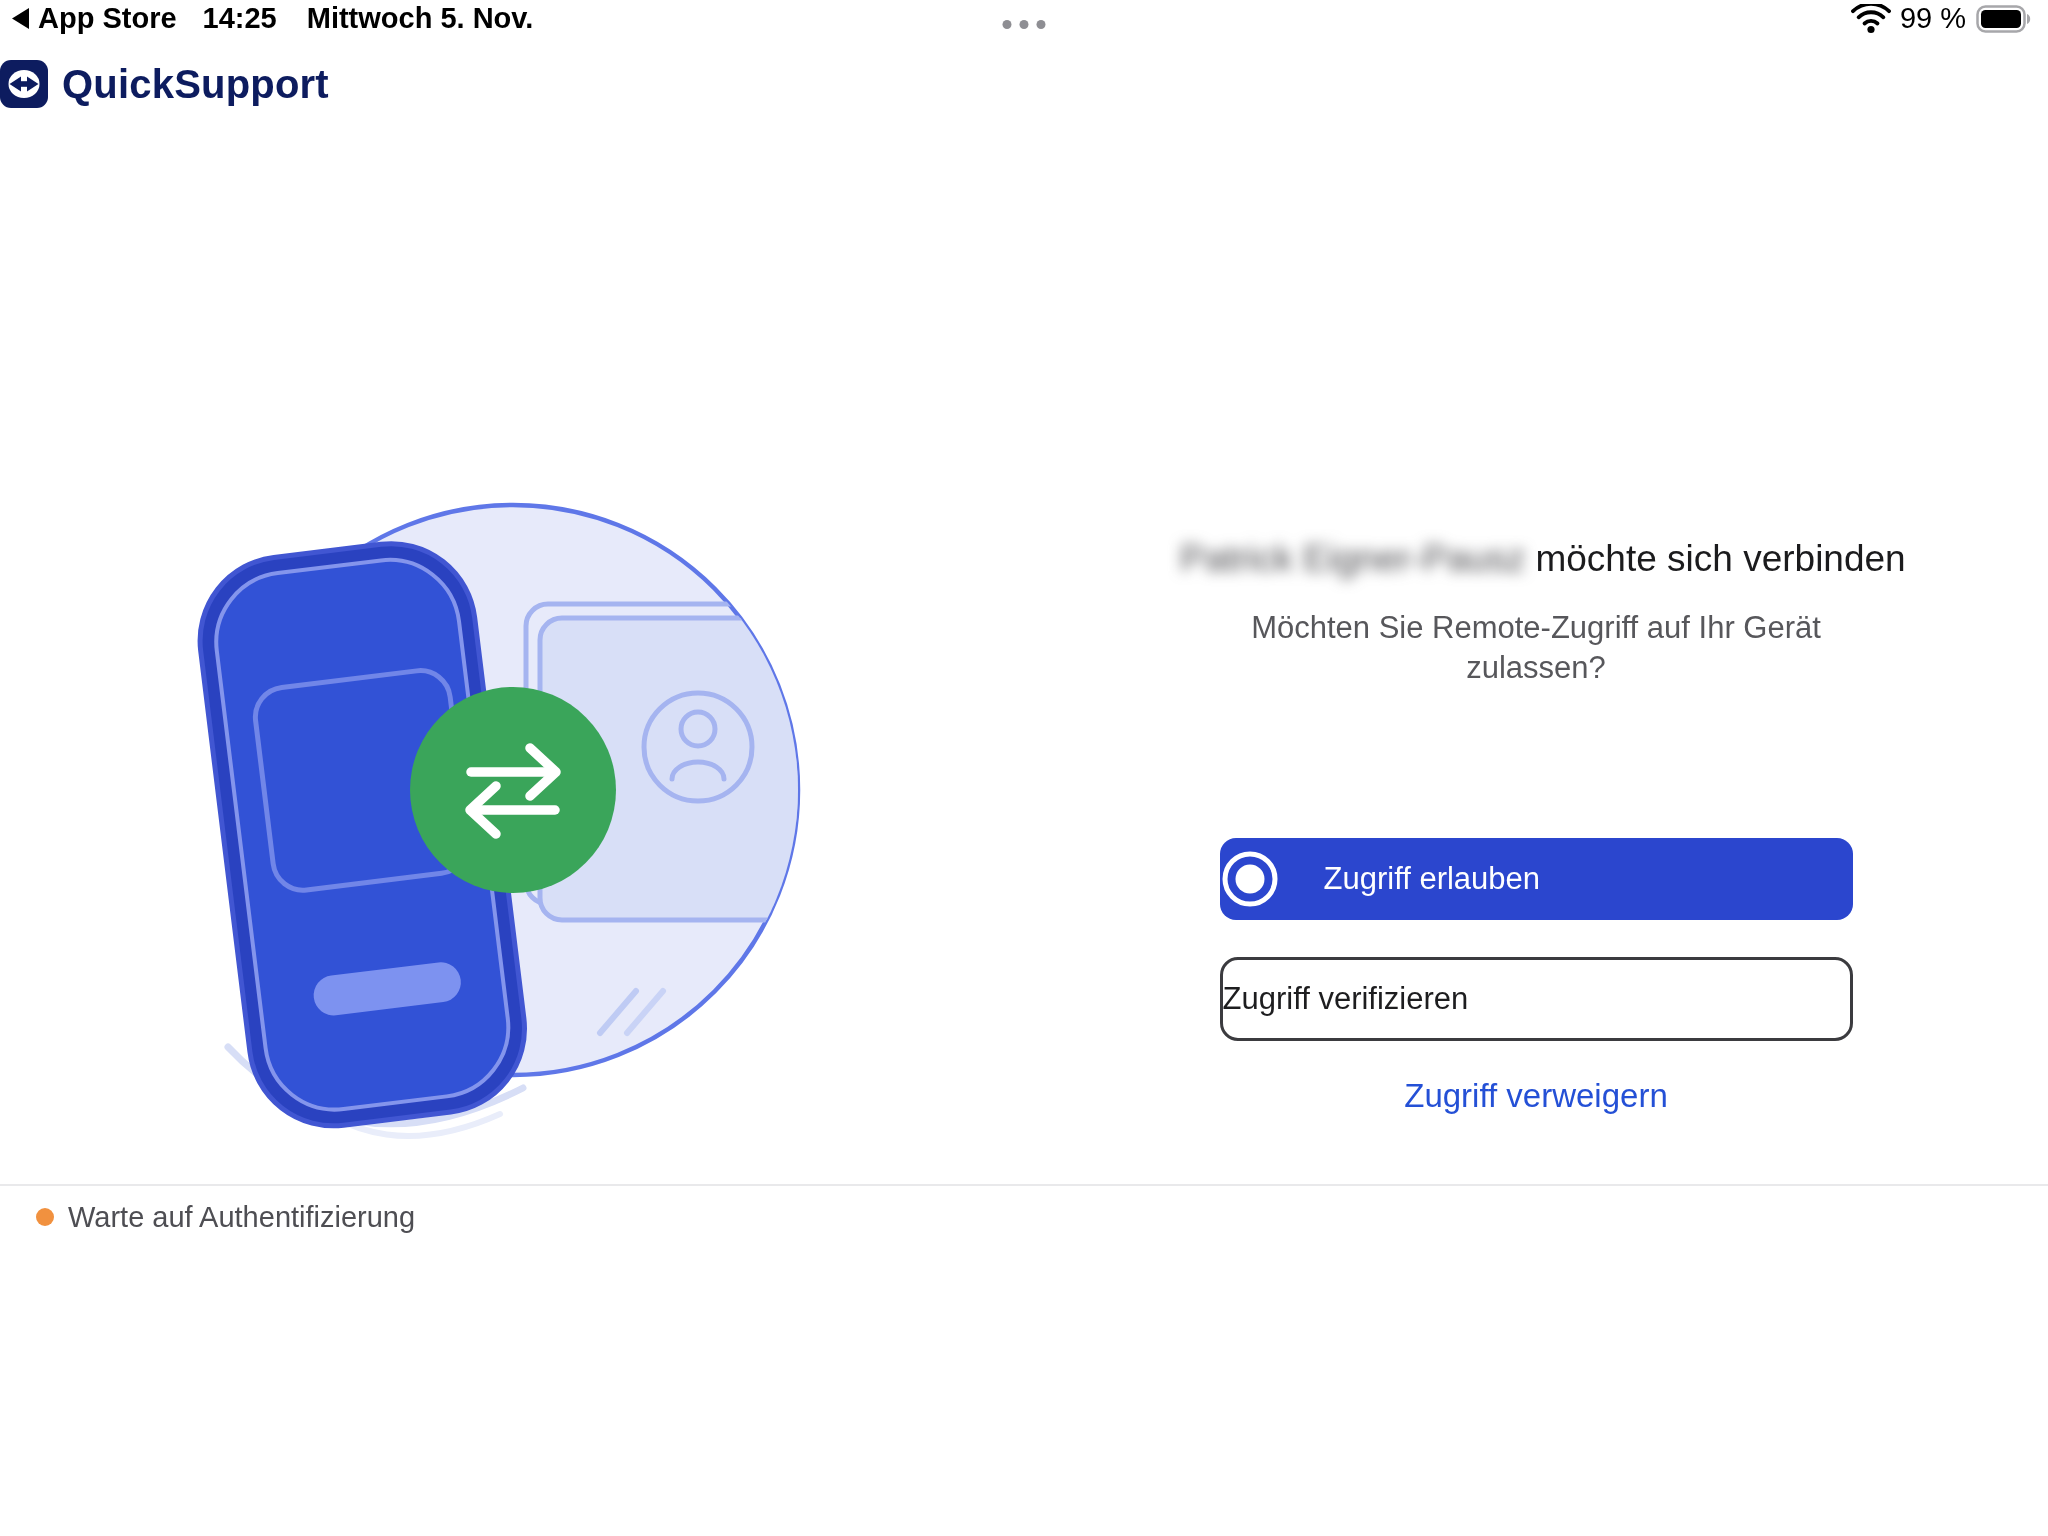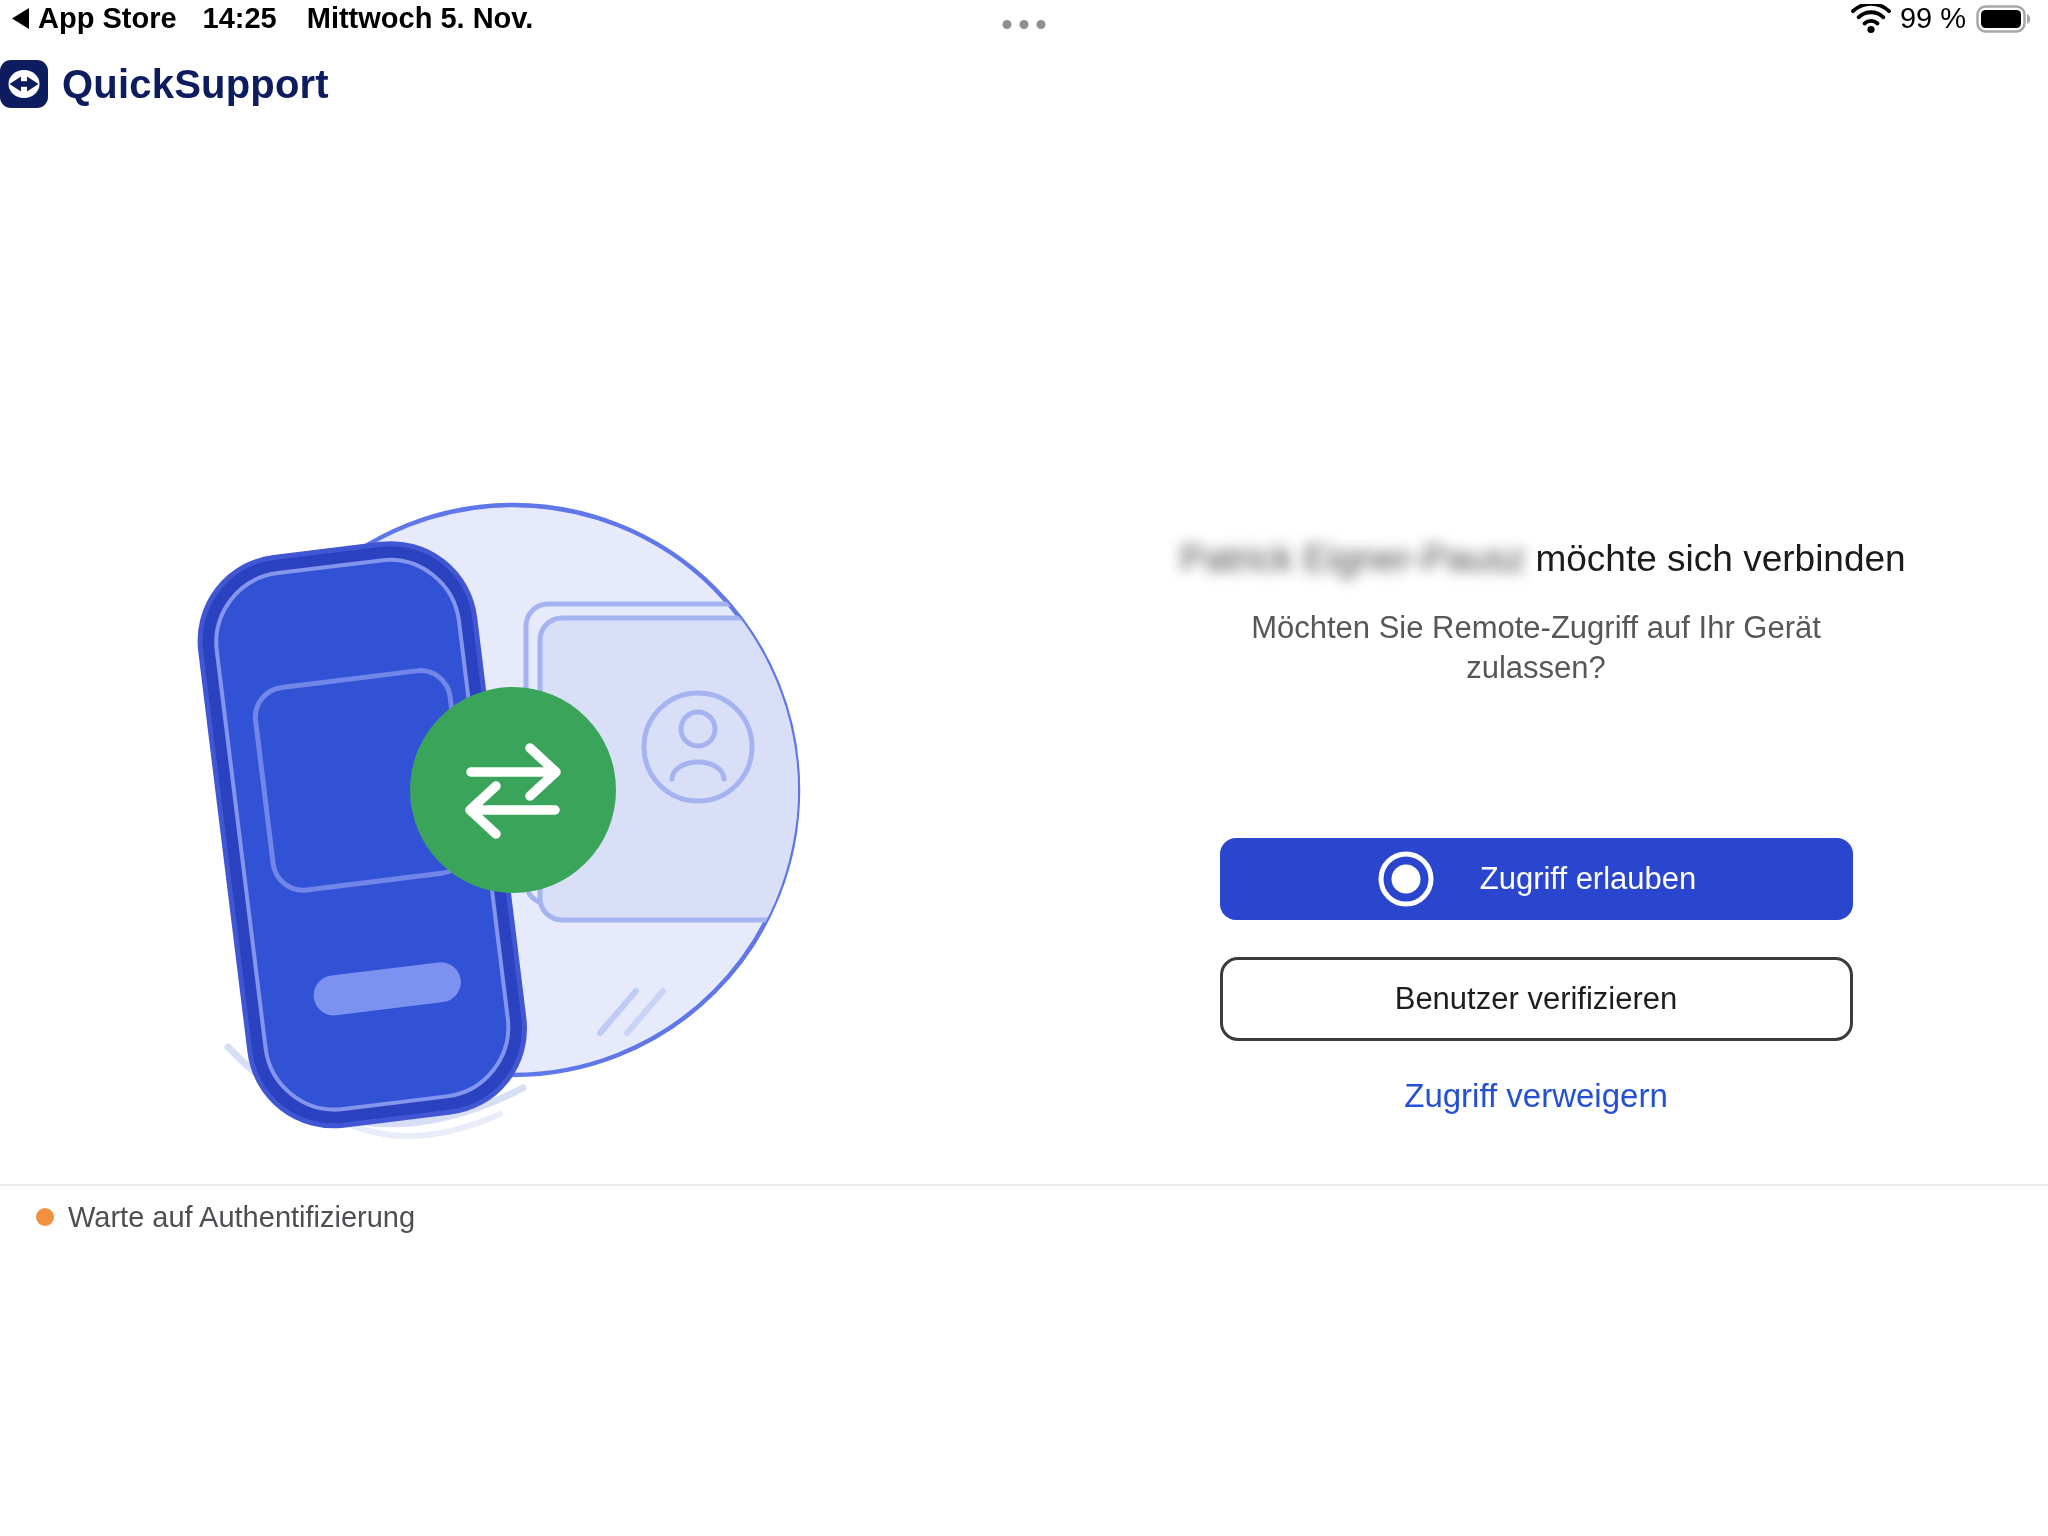--- a/index.html
+++ b/index.html
@@ -21,21 +21,21 @@
   
   .app-header{position:absolute;left:0;top:60px;width:100%;display:flex;align-items:center;gap:14px;}
   .app-header .title{font-size:40px;font-weight:700;color:var(--navy);letter-spacing:.2px;}
   
   .illustration{position:absolute;left:78px;top:492px;width:770px;height:660px;}
   
   .panel{position:absolute;left:1180px;top:500px;width:712px;text-align:center;}
   .panel .headline{font-size:37px;font-weight:400;color:#1b1b1d;line-height:46px;white-space:nowrap;margin-top:36px;}
   .panel .headline .blur-name{filter:blur(7px);color:#47474b;margin-right:10px;}
   .panel .question{margin-top:26px;font-size:31px;font-weight:400;color:#57575b;line-height:40px;}
-  .btn{width:633px;margin:0 auto;display:flex;align-items:center;justify-content:center;box-sizing:border-box;cursor:pointer;}
+  .btn{width:633px;margin:0 auto;display:flex;align-items:center;box-sizing:border-box;cursor:pointer;}
   .btn-allow{margin-top:150px;height:82px;background:var(--accent-blue);border-radius:16px;gap:44px;}
   .btn-allow span{font-size:31px;color:#ffffff;font-weight:400;}
   .btn-verify{margin-top:37px;height:84px;background:#ffffff;border:3px solid #3b3b3f;border-radius:18px;}
   .btn-verify span{font-size:31px;color:#1d1d1f;font-weight:500;}
   .deny{margin-top:36px;font-size:33px;font-weight:500;color:var(--link-blue);cursor:pointer;display:inline-block;}
   
   .footer{position:absolute;left:0;bottom:0;width:100%;height:64px;background:#fff;border-top:2px solid #e9e9eb;display:flex;align-items:center;box-sizing:border-box;padding-left:36px;}
   .footer .dot{width:18px;height:18px;border-radius:50%;background:var(--orange);flex:0 0 auto;}
   .footer .txt{margin-left:14px;font-size:29px;color:#4e4e53;font-weight:400;}
 </style>
@@ -162,21 +162,21 @@
 
     <div class="btn btn-allow">
       <svg width="60" height="60" viewBox="0 0 60 60">
         <circle cx="30" cy="30" r="25" fill="none" stroke="#ffffff" stroke-width="5"></circle>
         <circle cx="30" cy="30" r="14.5" fill="#ffffff"></circle>
       </svg>
       <span>Zugriff erlauben</span>
     </div>
 
     <div class="btn btn-verify">
-      <span>Benutzer verifizieren</span>
+      <span>Zugriff verifizieren</span>
     </div>
 
     <div>
       <span class="deny">Zugriff verweigern</span>
     </div>
   </div>
 
   <div class="footer">
     <span class="dot"></span>
     <span class="txt">Warte auf Authentifizierung</span>

